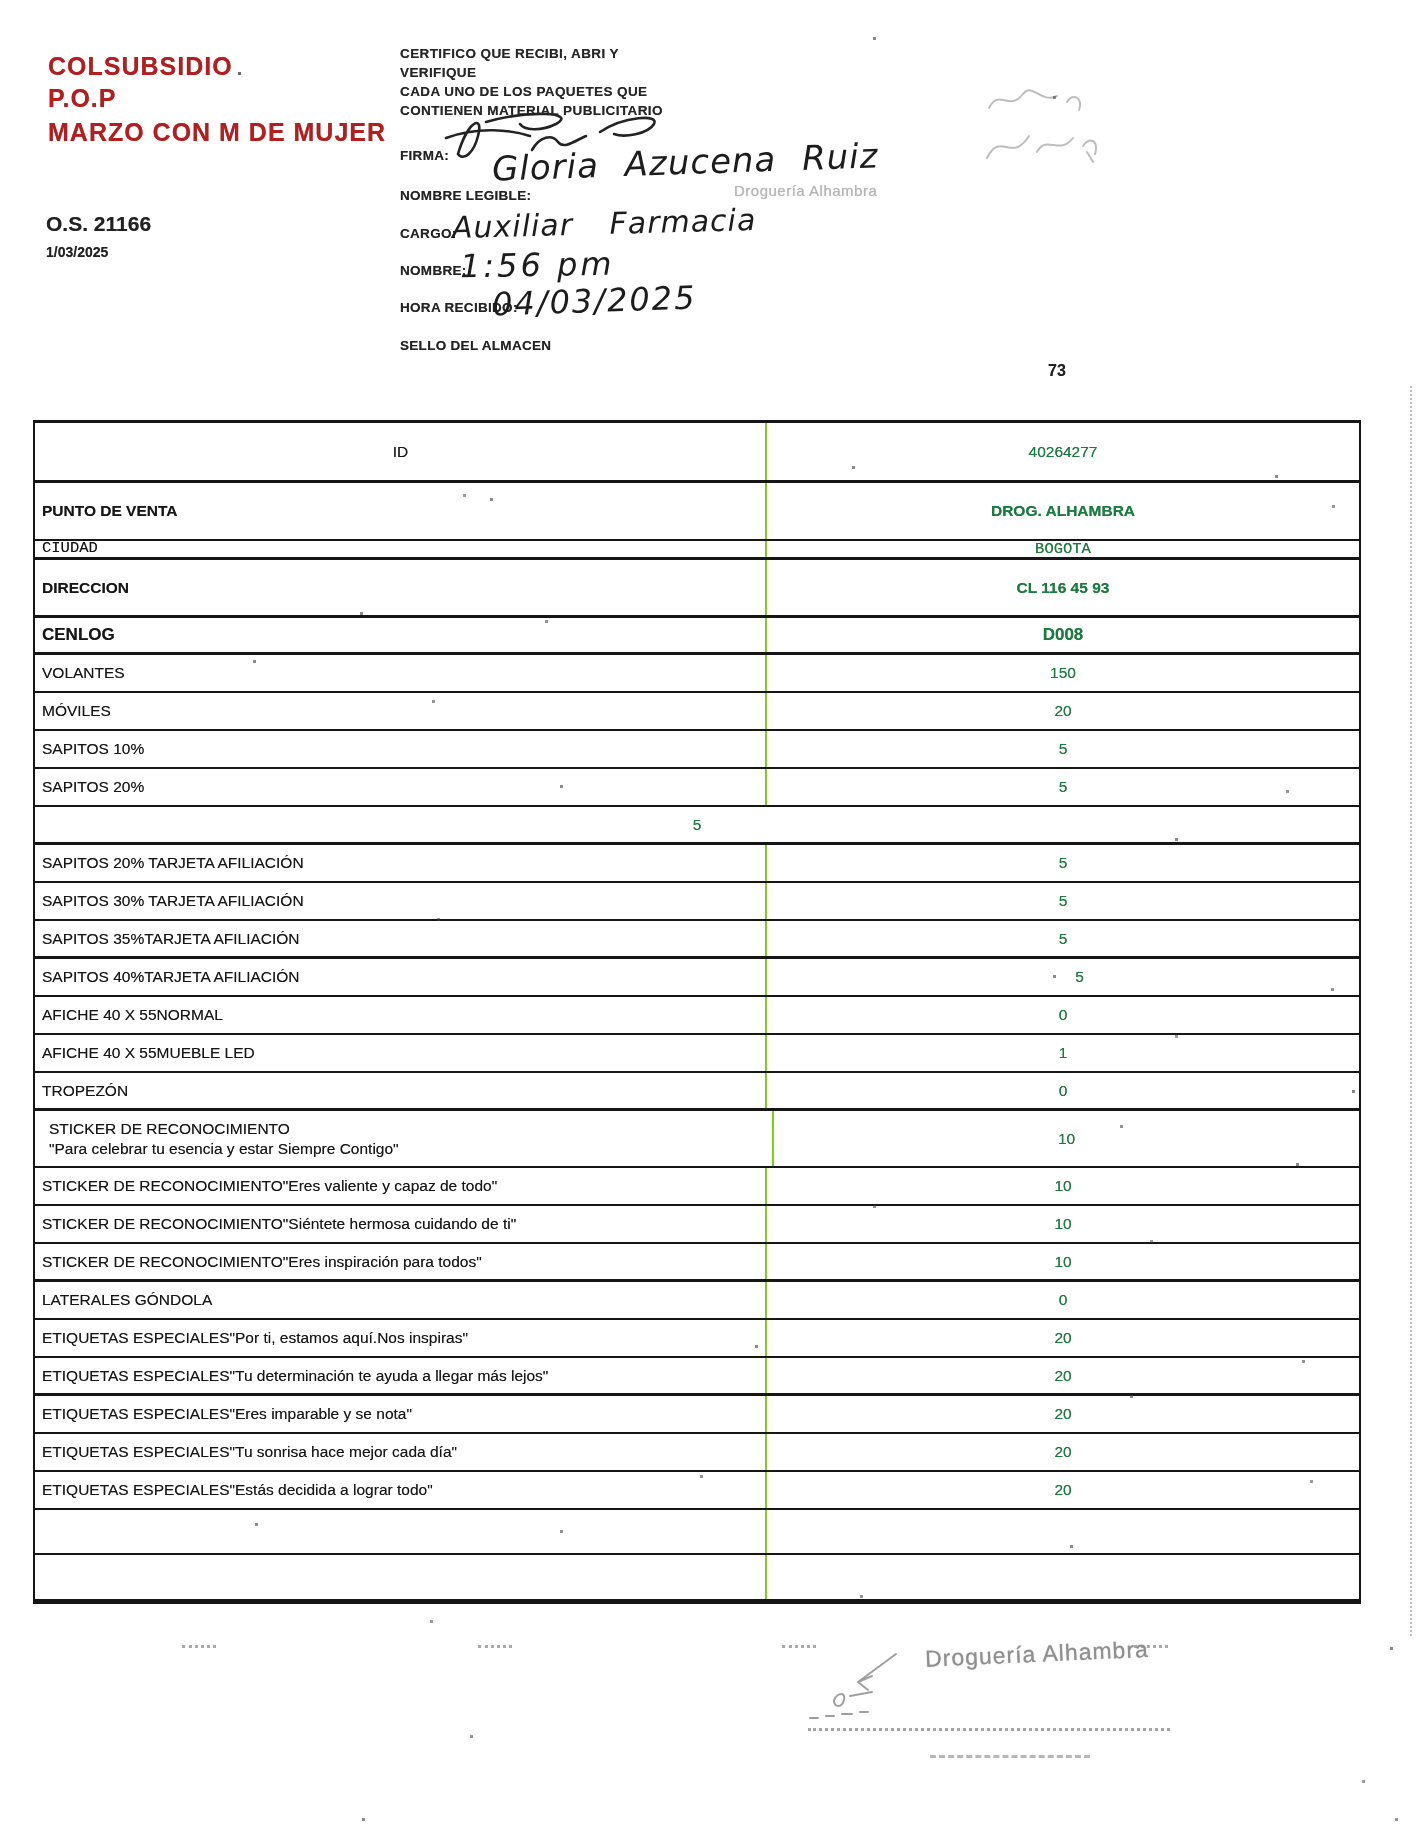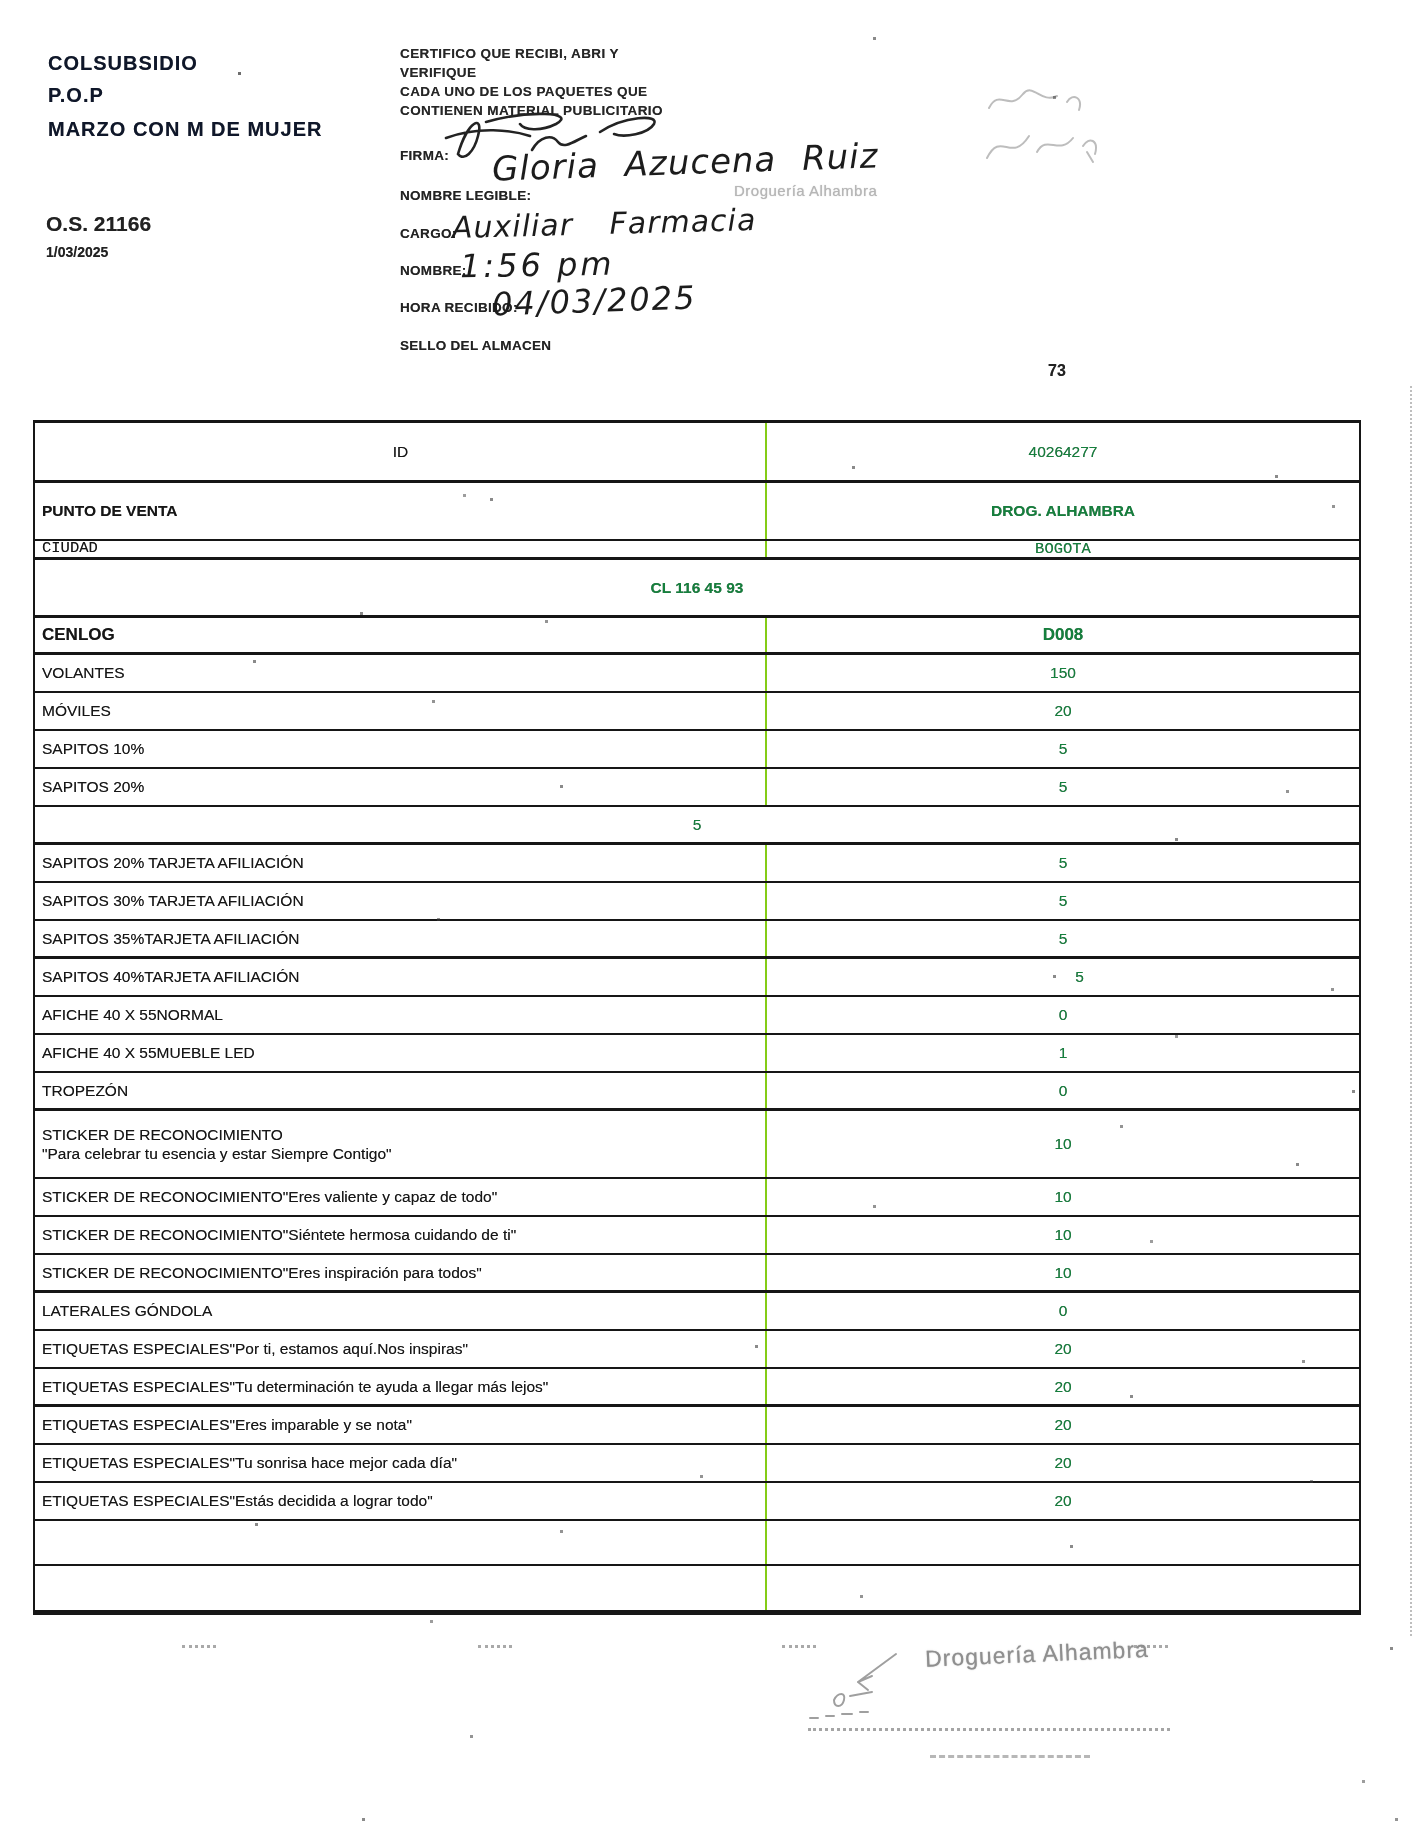--- a/index.html
+++ b/index.html
@@ -3,21 +3,21 @@
 <meta charset="utf-8">
 <style>
   html,body{margin:0;padding:0;background:#e8e8e8;}
   .page{
     position:relative; width:1420px; height:1834px; background:#ffffff;
     font-family:"Liberation Sans", sans-serif; color:#1a1a1a; overflow:hidden;
     margin:0 auto;
   }
   .print{ text-shadow:0 0 .6px rgba(20,20,20,.55); }
   
-  .brand-line{ position:absolute; left:48px; font-weight:700; font-size:20px; letter-spacing:1px; color:#0f172a; }
+  .brand-line{ position:absolute; left:48px; font-weight:700; font-size:25px; letter-spacing:1px; color:#b91c1c; }
   .os-number{ position:absolute; left:46px; top:212px; font-weight:700; font-size:21px; color:#222; }
   .os-date{ position:absolute; left:46px; top:244px; font-weight:700; font-size:14px; color:#222; }
   
   .cert-line{ position:absolute; left:400px; font-weight:700; font-size:13.5px; letter-spacing:.4px; color:#262626; }
   .lbl{ position:absolute; left:400px; font-weight:700; font-size:13.5px; letter-spacing:.3px; color:#232323; }
   
   .hand{
     position:absolute; font-family:"DejaVu Sans", sans-serif; font-style:italic;
     color:#1c1c1c; white-space:nowrap; letter-spacing:1px;
   }
@@ -140,20 +140,23 @@
         </div>
         <div class="vc print b">DROG. ALHAMBRA</div>
       </div>
       <div class="trow thick" style="height: 19px; font-family: Liberation Mono, monospace;">
         <div class="lc print">
           <span>CIUDAD</span>
         </div>
         <div class="vc print">BOGOTA</div>
       </div>
       <div class="trow thick" style="height: 58px;">
+        <div class="lc print b">
+          <span>DIRECCION</span>
+        </div>
         <div class="vc print b">CL 116 45 93</div>
       </div>
       <div class="trow thick" style="height: 37px;">
         <div class="lc print b big">
           <span>CENLOG</span>
         </div>
         <div class="vc print b big">D008</div>
       </div>
       <div class="trow" style="height: 38px;">
         <div class="lc print">
@@ -217,21 +220,21 @@
           <span>AFICHE 40 X 55MUEBLE LED</span>
         </div>
         <div class="vc print">1</div>
       </div>
       <div class="trow thick" style="height: 38px;">
         <div class="lc print">
           <span>TROPEZÓN</span>
         </div>
         <div class="vc print">0</div>
       </div>
-      <div class="trow" style="height: 68px;">
+      <div class="trow" style="height: 57px; padding-left: 7px;">
         <div class="lc print">
           <span>STICKER DE RECONOCIMIENTO</span>
           <span>"Para celebrar tu esencia y estar Siempre Contigo"</span>
         </div>
         <div class="vc print">10</div>
       </div>
       <div class="trow" style="height: 38px;">
         <div class="lc print">
           <span>STICKER DE RECONOCIMIENTO"Eres valiente y capaz de todo"</span>
         </div>

